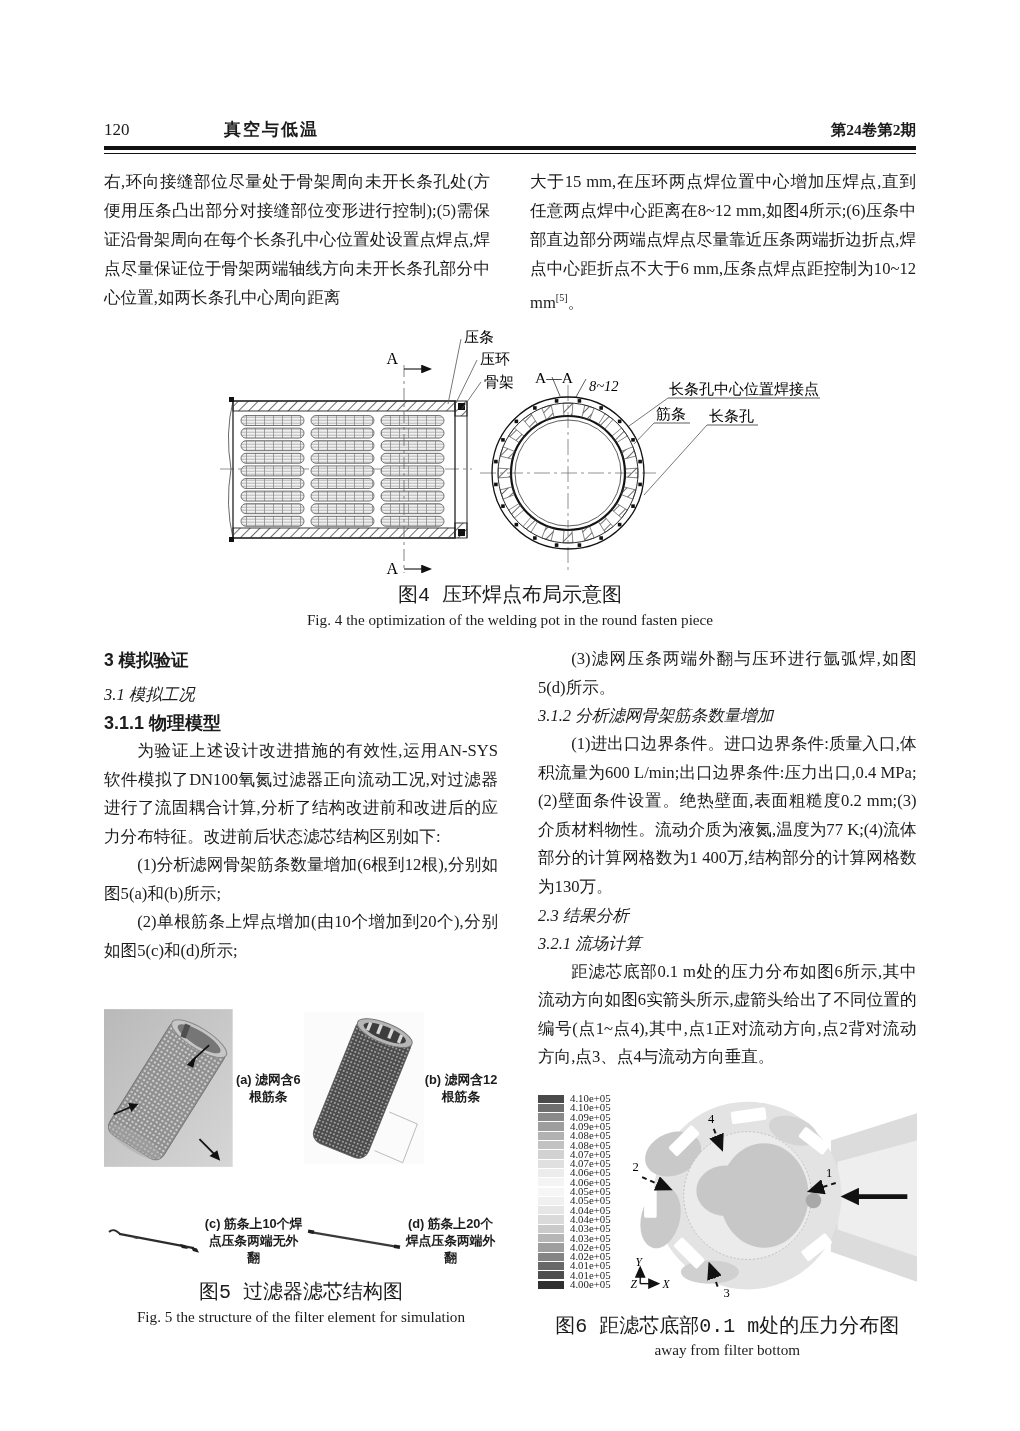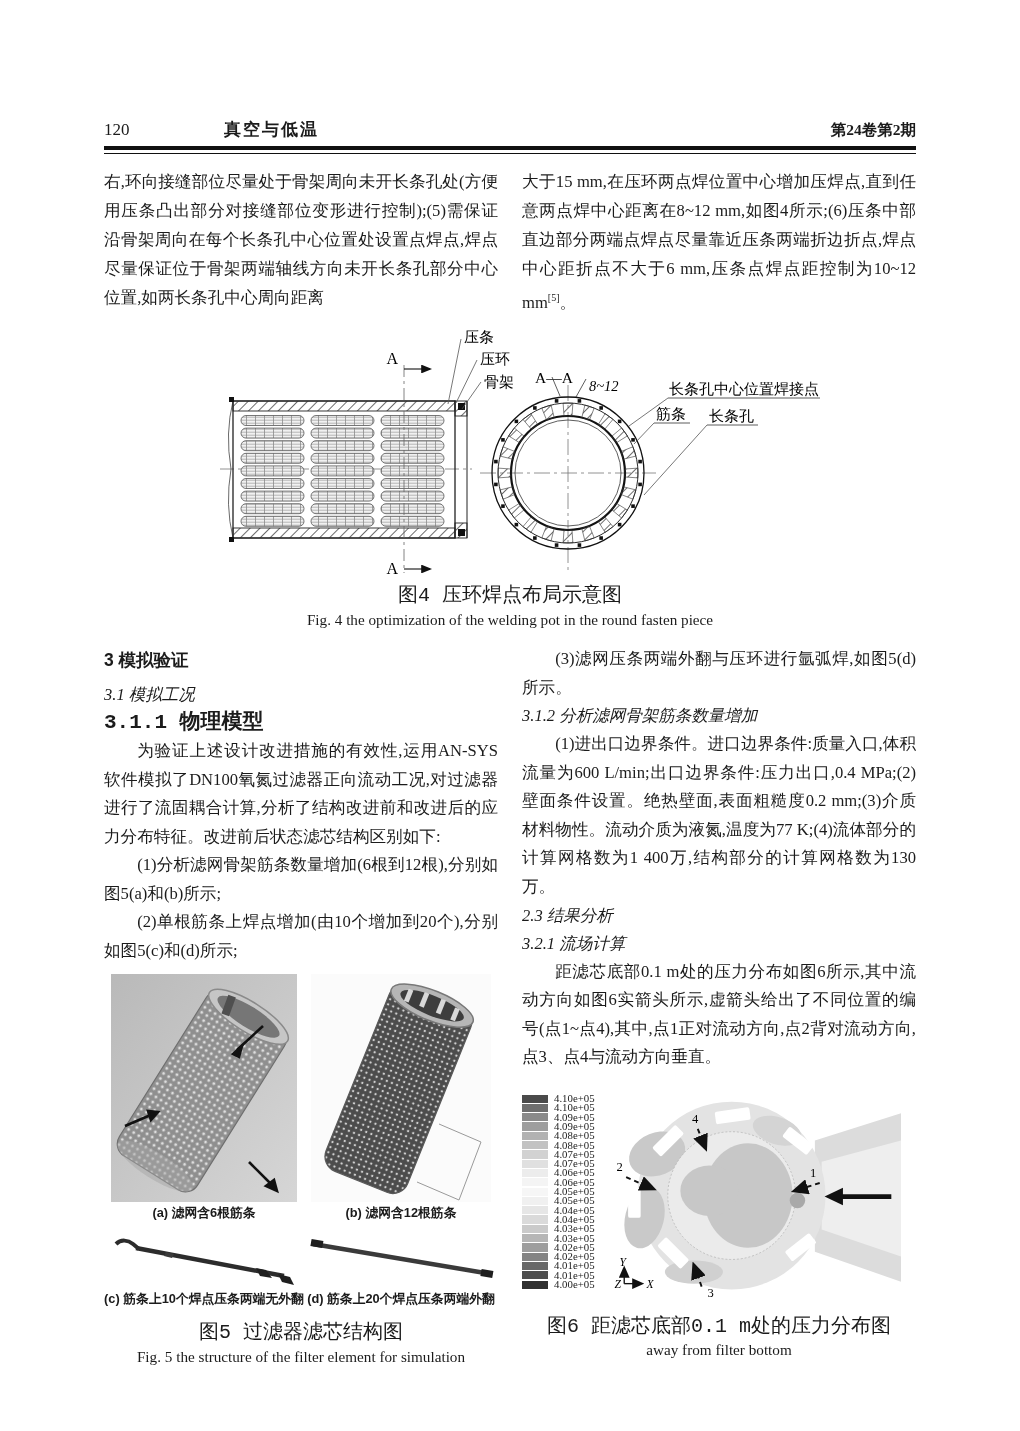--- a/index.html
+++ b/index.html
@@ -10,40 +10,40 @@
   }
   .content { position:absolute; left:104px; top:118px; width:812px; }
   
   .header-row { display:flex; align-items:baseline; font-size:16.5px; }
   .header-row .pageno { width:120px; text-align:left; font-size:17px; }
   .header-row .journal { flex:1; text-align:left; font-weight:bold; letter-spacing:2px; font-size:17px; }
   .header-row .issue { width:150px; text-align:right; font-size:15.5px;font-weight:bold; }
   .rule-thick { height:4px; background:#111; margin-top:5px; }
   .rule-thin { height:1.4px; background:#111; margin-top:3px; }
   
-  .two-col { display:flex; gap:24px; }
+  .two-col { display:flex; gap:40px; }
   .col { width:394px; }
   .para { font-size:16.6px; line-height:29px; text-align:justify; }
   .para.indent { text-indent:2em; }
   sup { font-size:10px; }
   .row1 { margin-top:13px; }
   
   .fig4-wrap { margin-top:6px; }
   .fig-cap-zh { text-align:center; font-size:20px; margin-top:2px; font-family:Liberation Mono, monospace; }
   .fig-cap-en { text-align:center; font-size:15.2px; margin-top:3px; }
   
   .sec-block { margin-top:16px; }
   .h1 { font-family:"Liberation Sans","DejaVu Sans",sans-serif; font-weight:bold; font-size:17.5px; line-height:30px; margin-bottom:6px; }
   .h-kai { font-style:italic; font-size:16.5px; line-height:28px; }
-  .h-hei { font-family:Liberation Mono, monospace; font-weight:bold; font-size:21px; line-height:28px; }
+  .h-hei { font-family:Liberation Sans, sans-serif; font-weight:bold; font-size:18px; line-height:28px; }
   .lcol .para, .rcol .para { line-height:28.6px; }
   
   .fig5 { margin-top:8px; }
   .fig5-grid { display:grid; grid-template-columns:200px 194px; column-gap:0; }
-  .fig5-cell { display:flex; flex-direction:column; align-items:center; }
+  .fig5-cell { display:flex; flex-direction:row; align-items:center; }
   .subcap { font-family:"Liberation Sans","DejaVu Sans",sans-serif; font-weight:bold; font-size:12.8px; margin-top:3px; text-align:center; }
   
   .fig6 { margin-top:20px; display:flex; align-items:flex-start; }
   .colorbar { display:flex; flex-direction:column; margin-top:2px; }
   .cb-row { display:flex; align-items:center; height:9.3px; }
   .cb-swatch { width:26px; height:8.2px; }
   .cb-label { font-size:10.8px; line-height:9.3px; margin-left:6px; font-family:"Liberation Serif",serif; white-space:nowrap; }
   .fig6-captions { margin-top:8px; }
   .fig6-captions .fig-cap-en { margin-top:2px; }
 </style>

